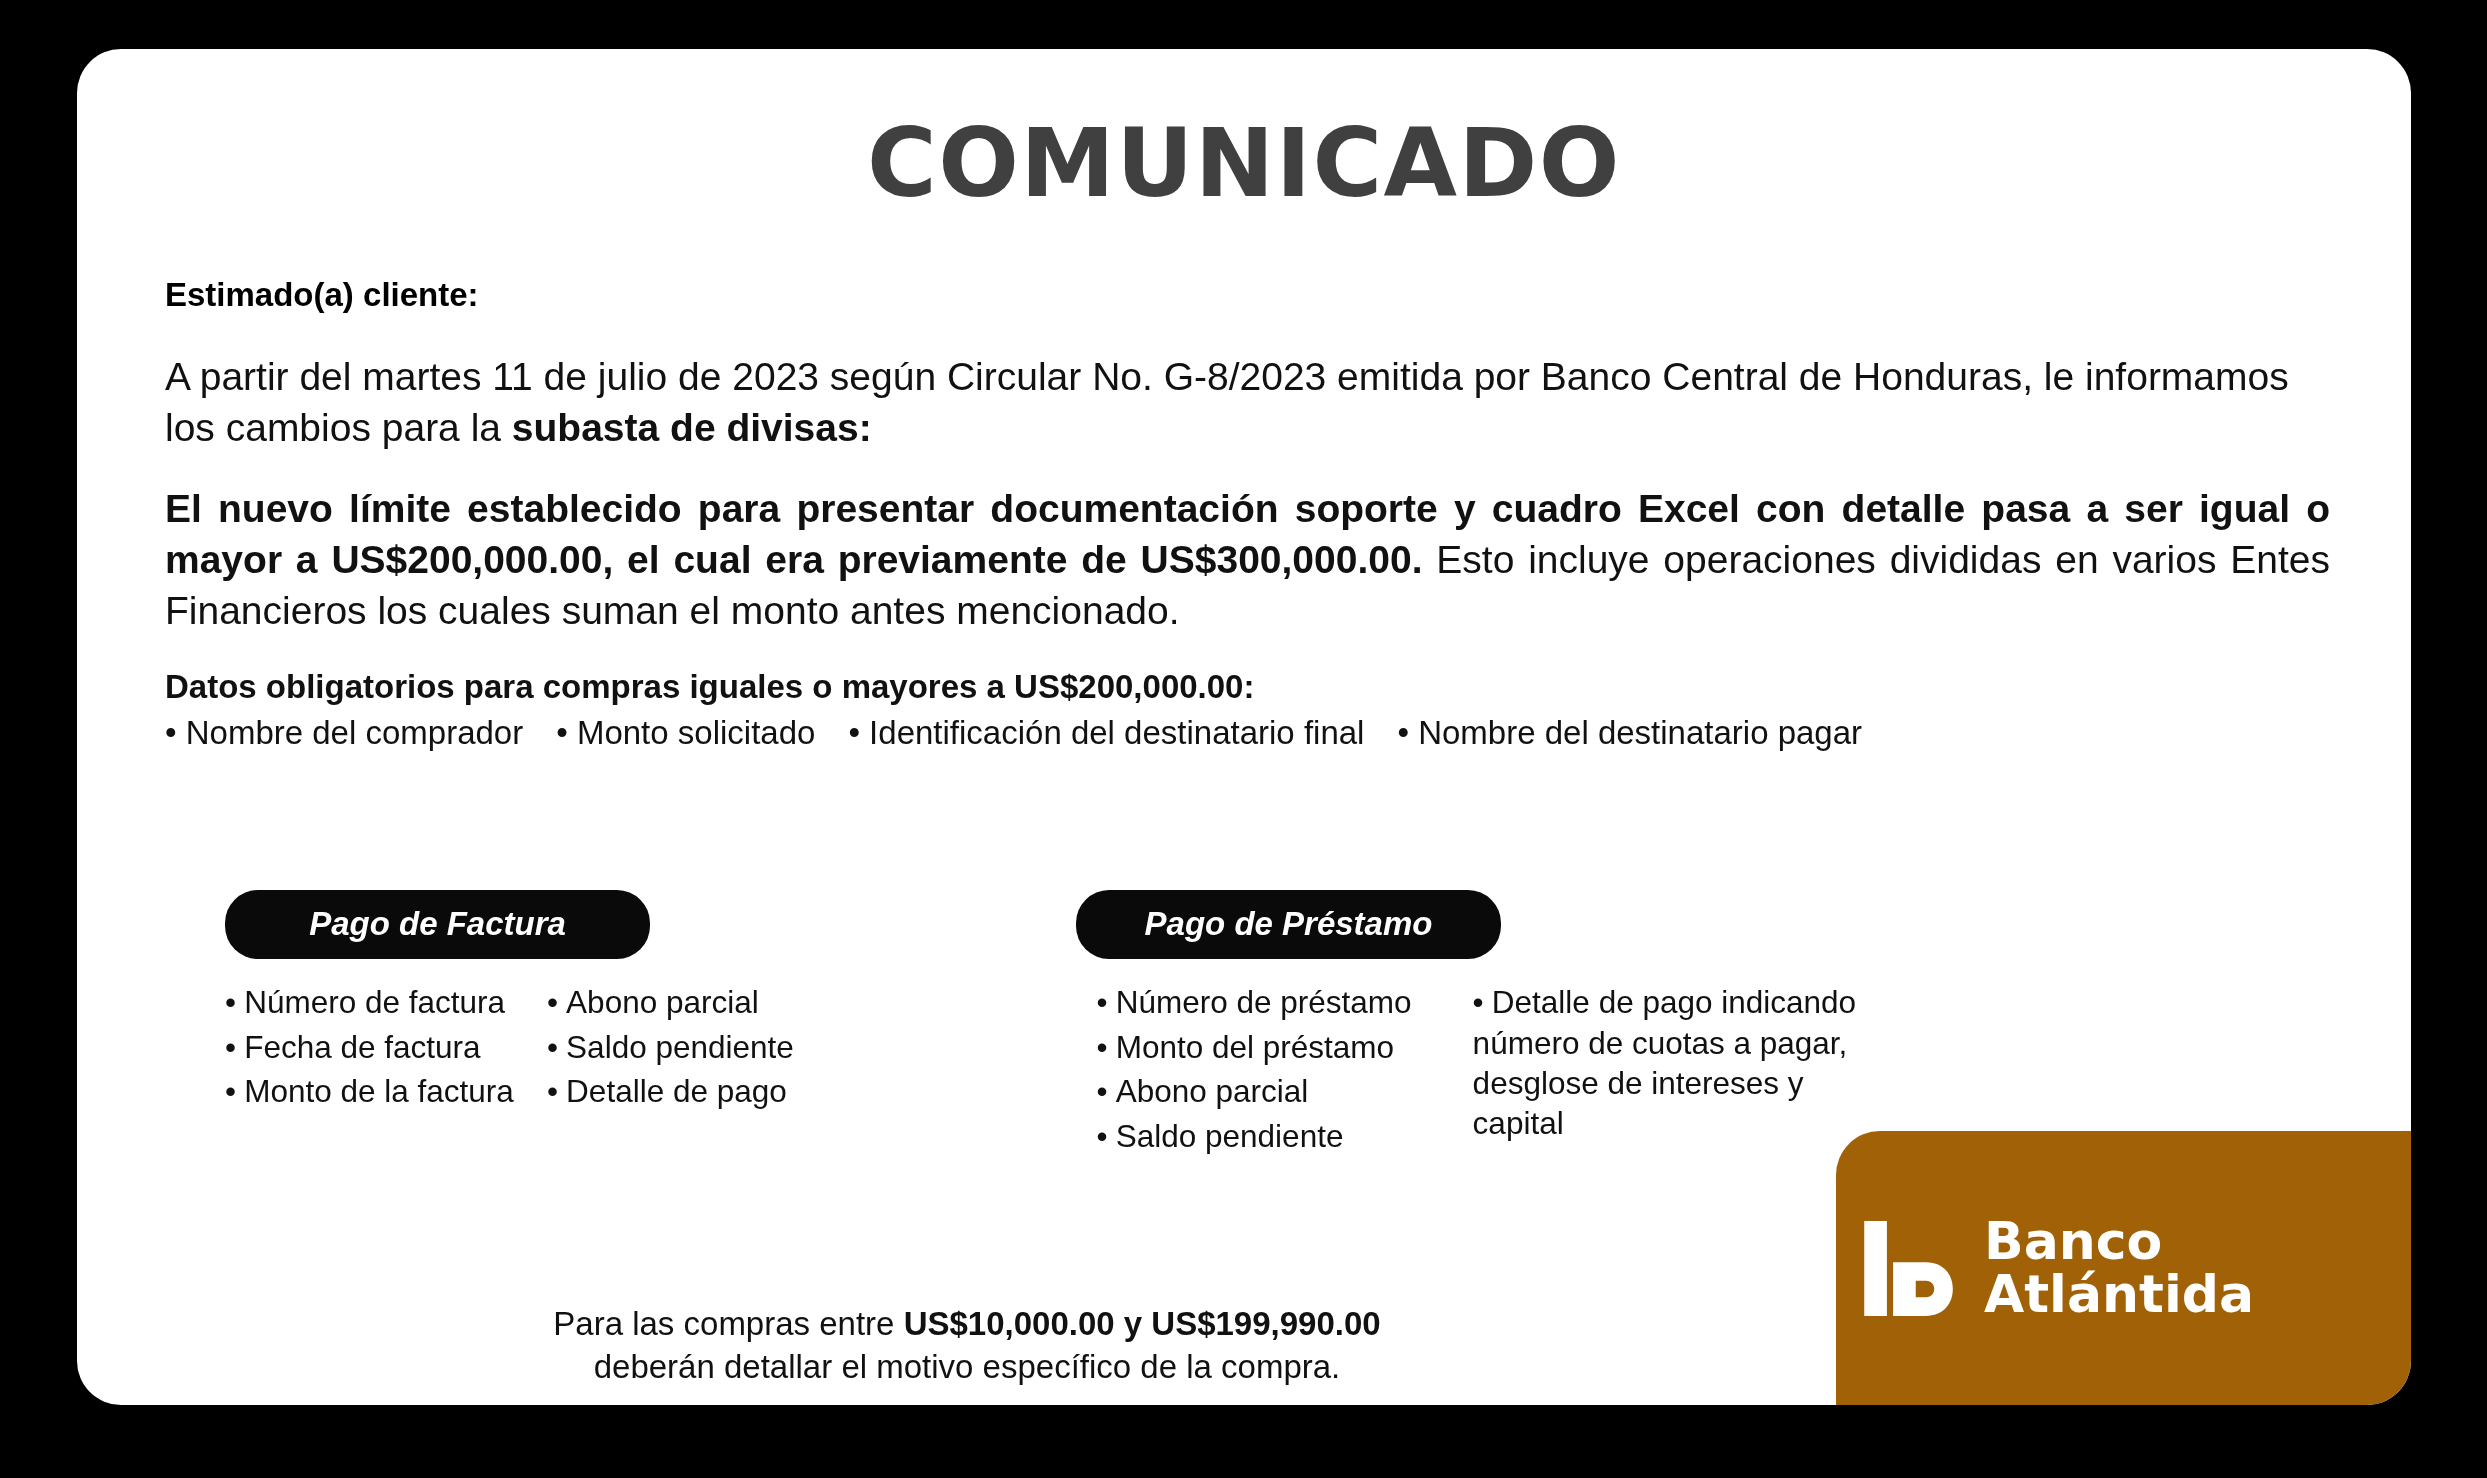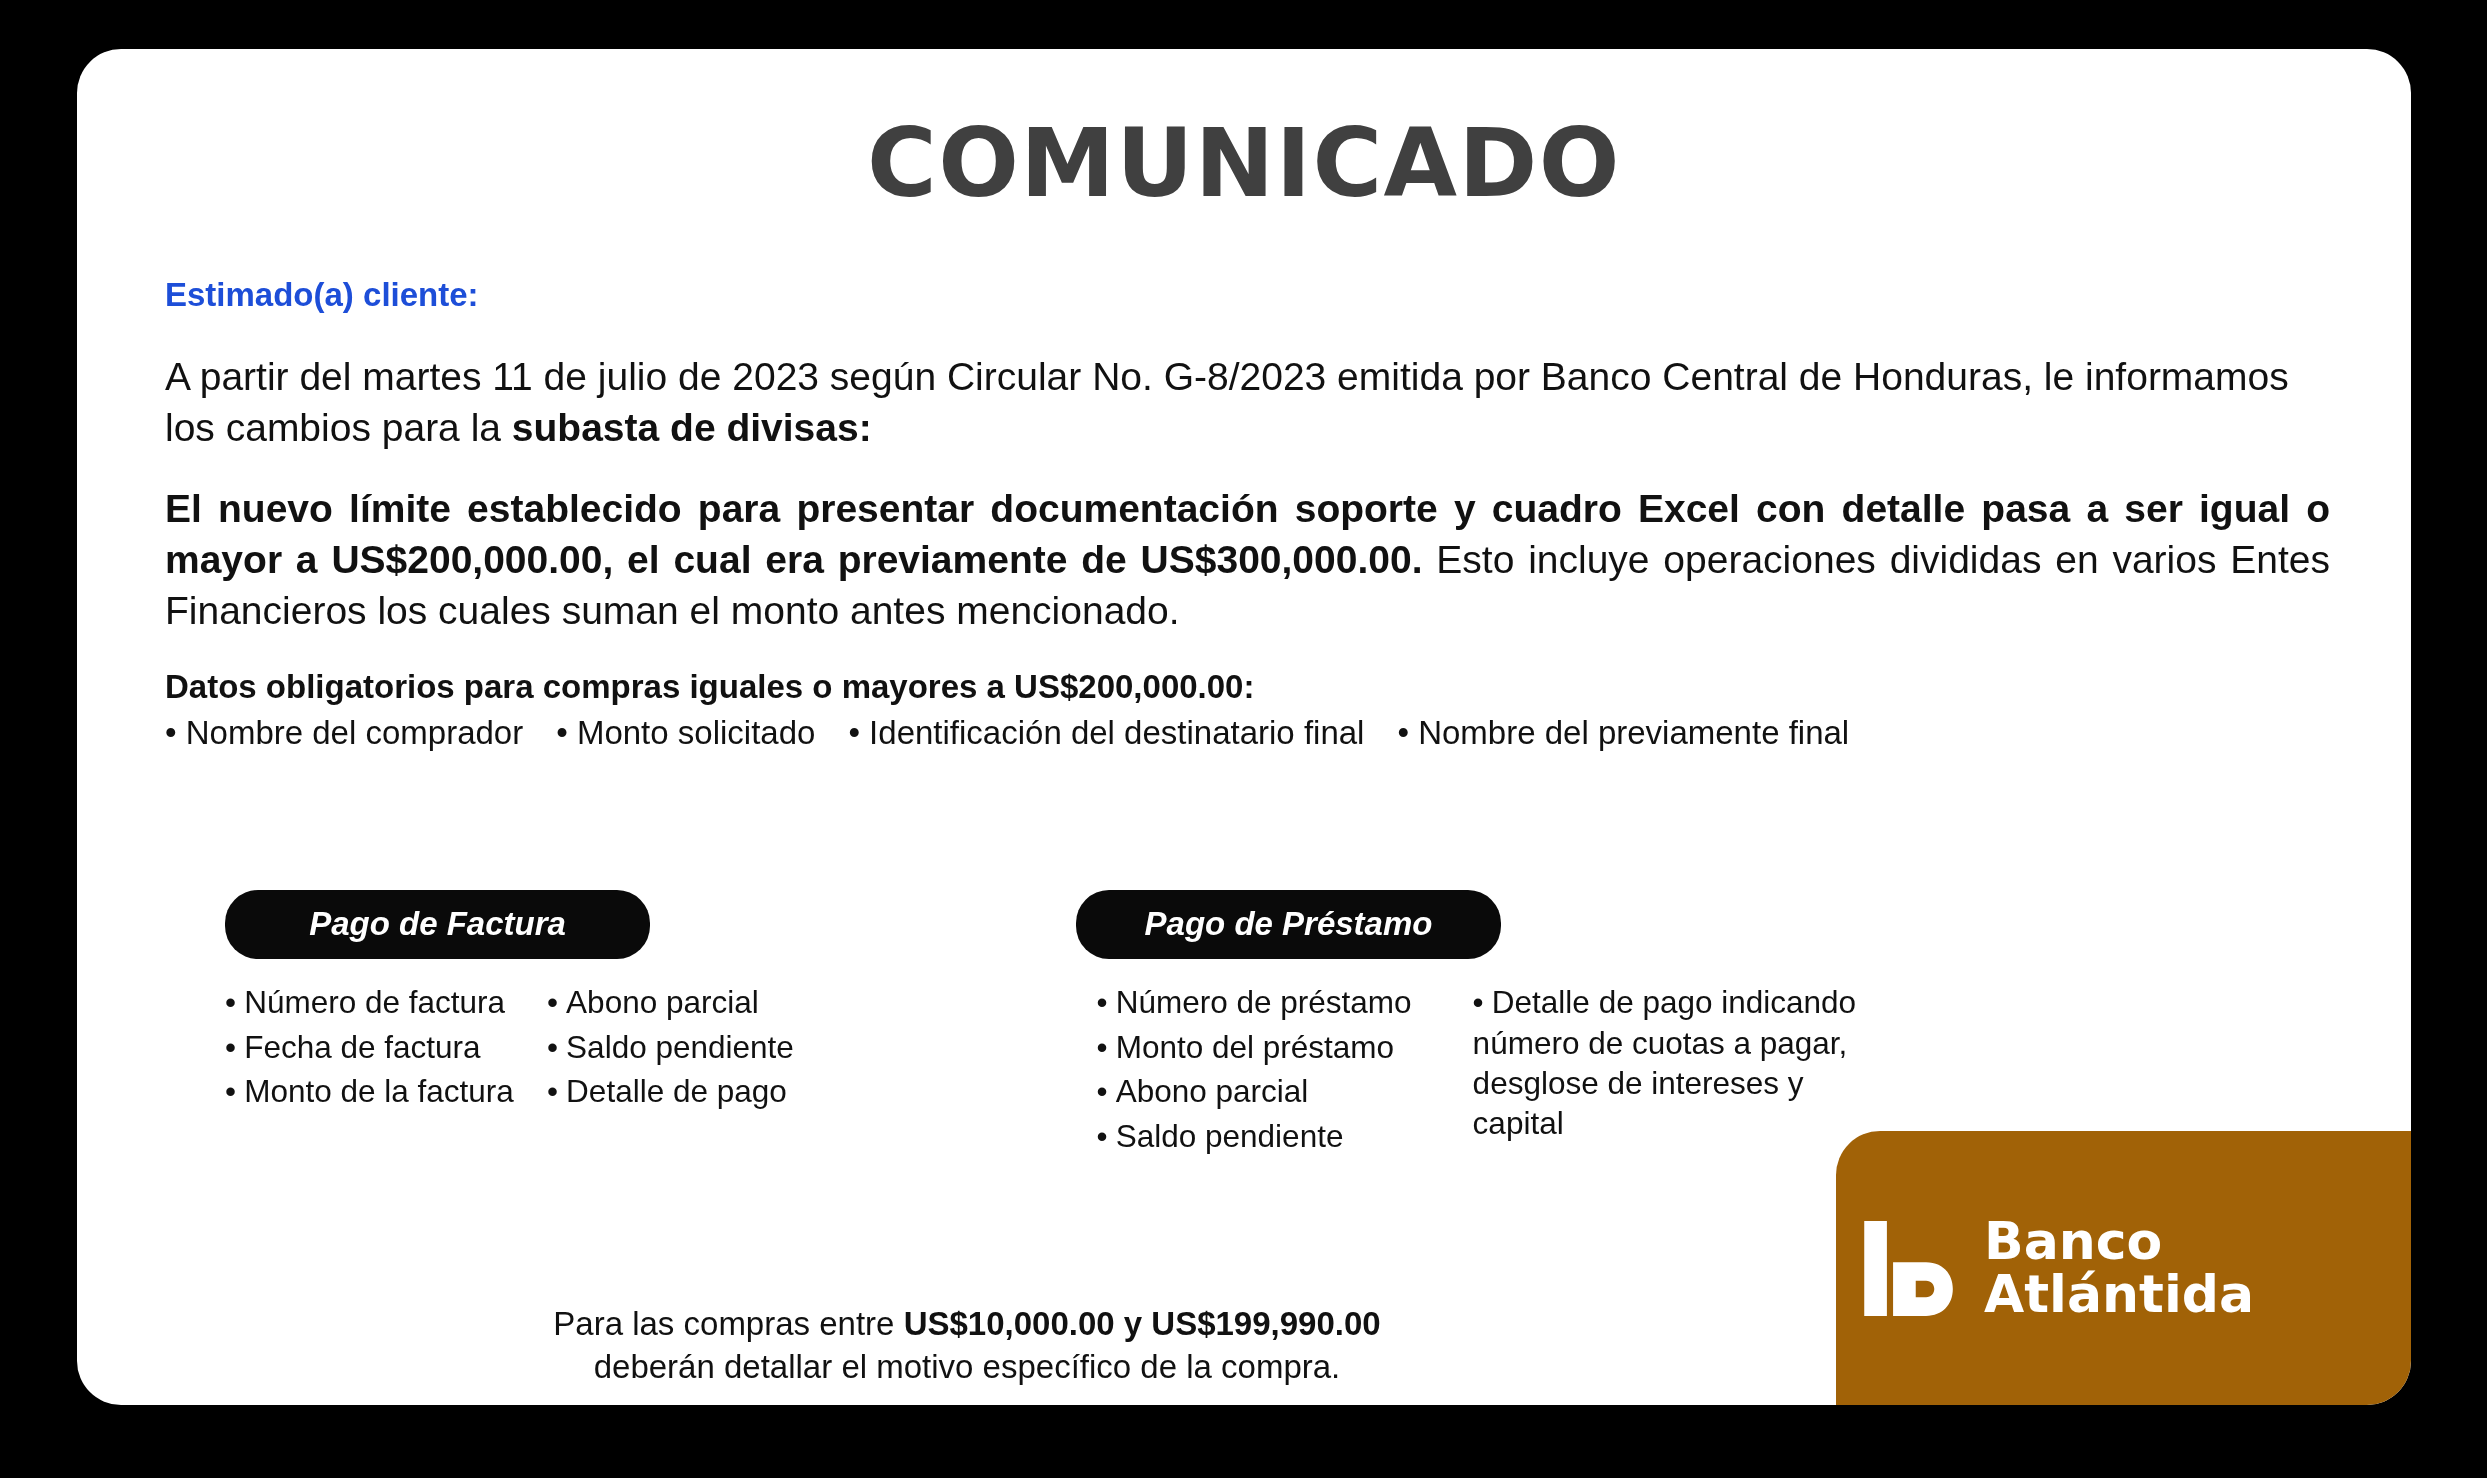--- a/index.html
+++ b/index.html
@@ -43,21 +43,21 @@
   }
   .body-area {
     position: absolute;
     left: 88px;
     top: 226px;
     width: 2165px;
   }
   .greeting {
     font-size: 33px;
     font-weight: bold;
-    color: #1d4ed8;
+    color: #000000;
     margin: 0 0 36px 0;
     line-height: 1.2;
   }
   p.para {
     font-size: 39px;
     color: #111111;
     margin: 0 0 29px 0;
     line-height: 1.32;
   }
   p.para.justify {
@@ -184,21 +184,21 @@
       <p class="para"><span>A partir del martes 11 de julio de 2023 según Circular No. G-8/2023 emitida por Banco Central de Honduras, le informamos los cambios para la </span><span class="b">subasta de divisas:</span></p>
 
       <p class="para justify"><span class="b">El nuevo límite establecido para presentar documentación soporte y cuadro Excel con detalle pasa a ser igual o mayor a US$200,000.00, el cual era previamente de US$300,000.00.</span><span> Esto incluye operaciones divididas en varios Entes Financieros los cuales suman el monto antes mencionado.</span></p>
 
       <div class="heading-small">Datos obligatorios para compras iguales o mayores a US$200,000.00:</div>
 
       <div class="inline-bullets">
         <span>• Nombre del comprador</span>
         <span>• Monto solicitado</span>
         <span>• Identificación del destinatario final</span>
-        <span>• Nombre del previamente final</span>
+        <span>• Nombre del destinatario pagar</span>
       </div>
     </div>
 
     <div class="sections">
 
       <div class="col-invoice">
         <div class="pill-wrap">
           <div class="pill">Pago de Factura</div>
         </div>
         <div class="lists">

